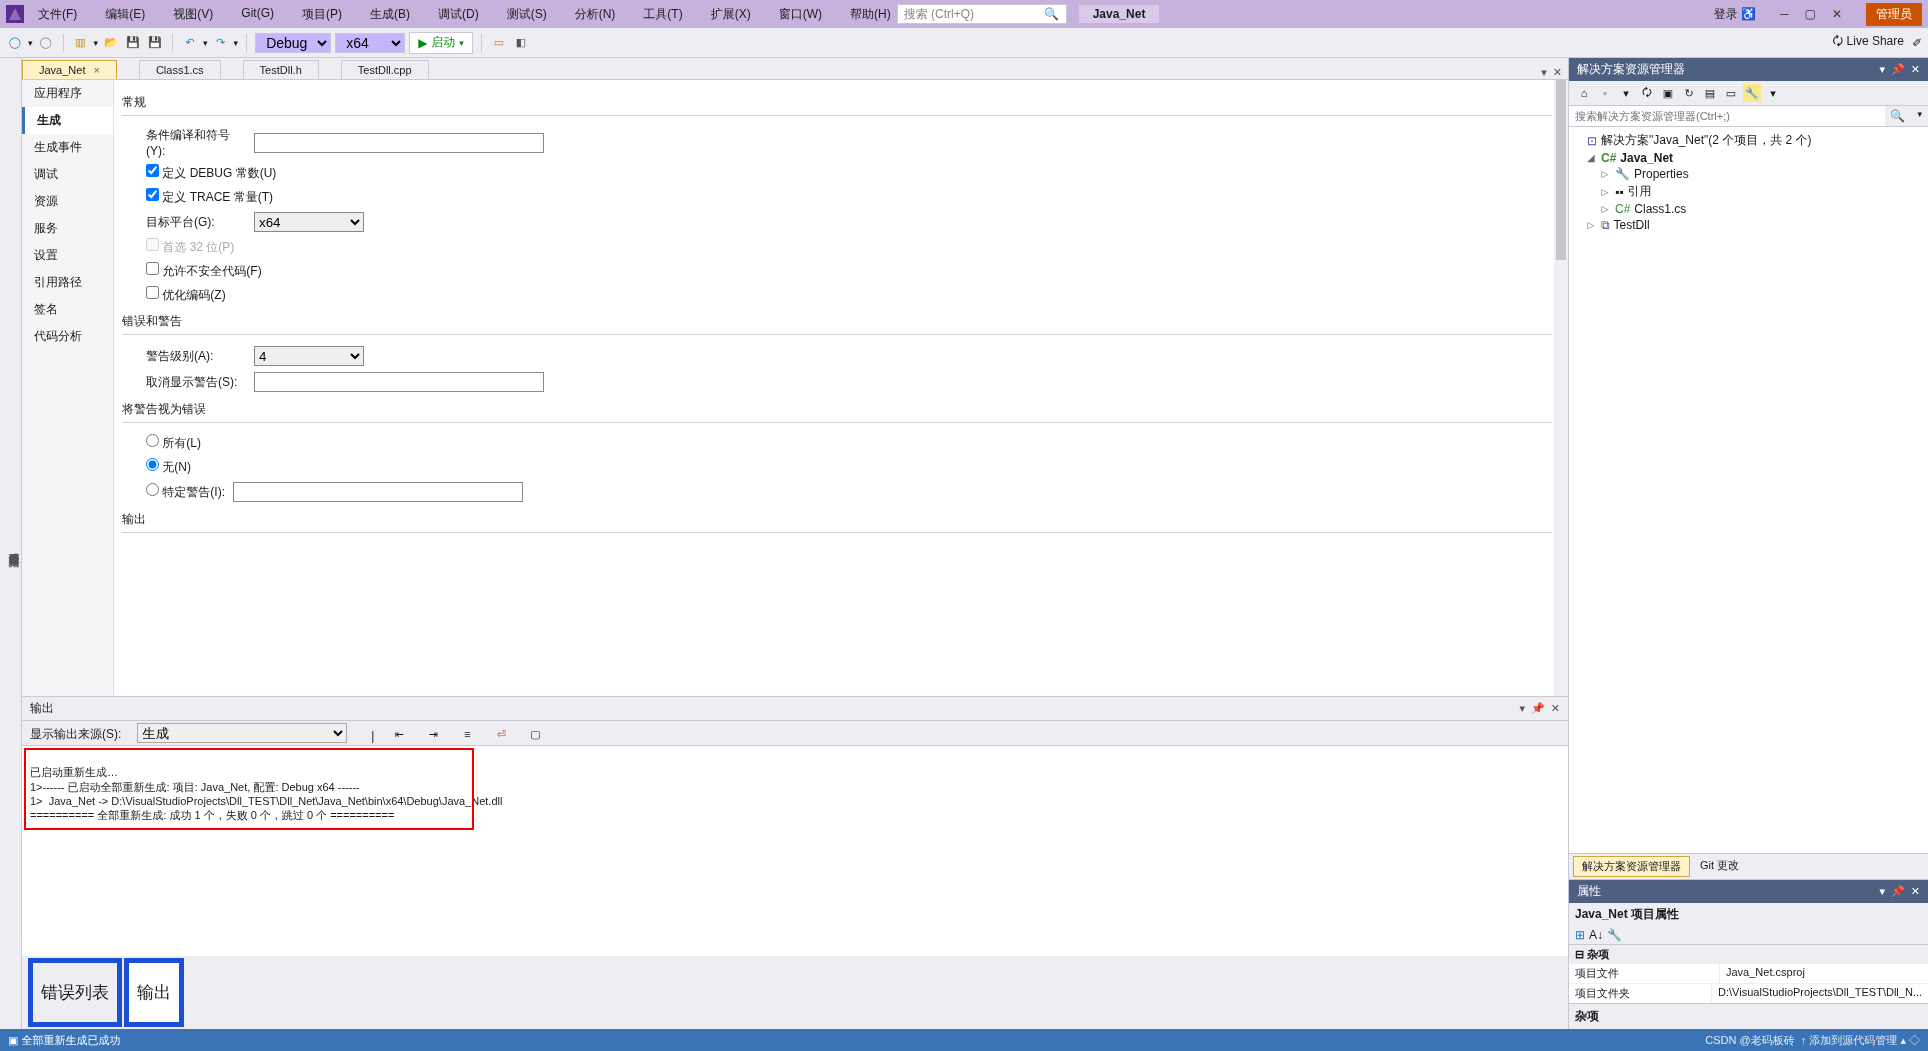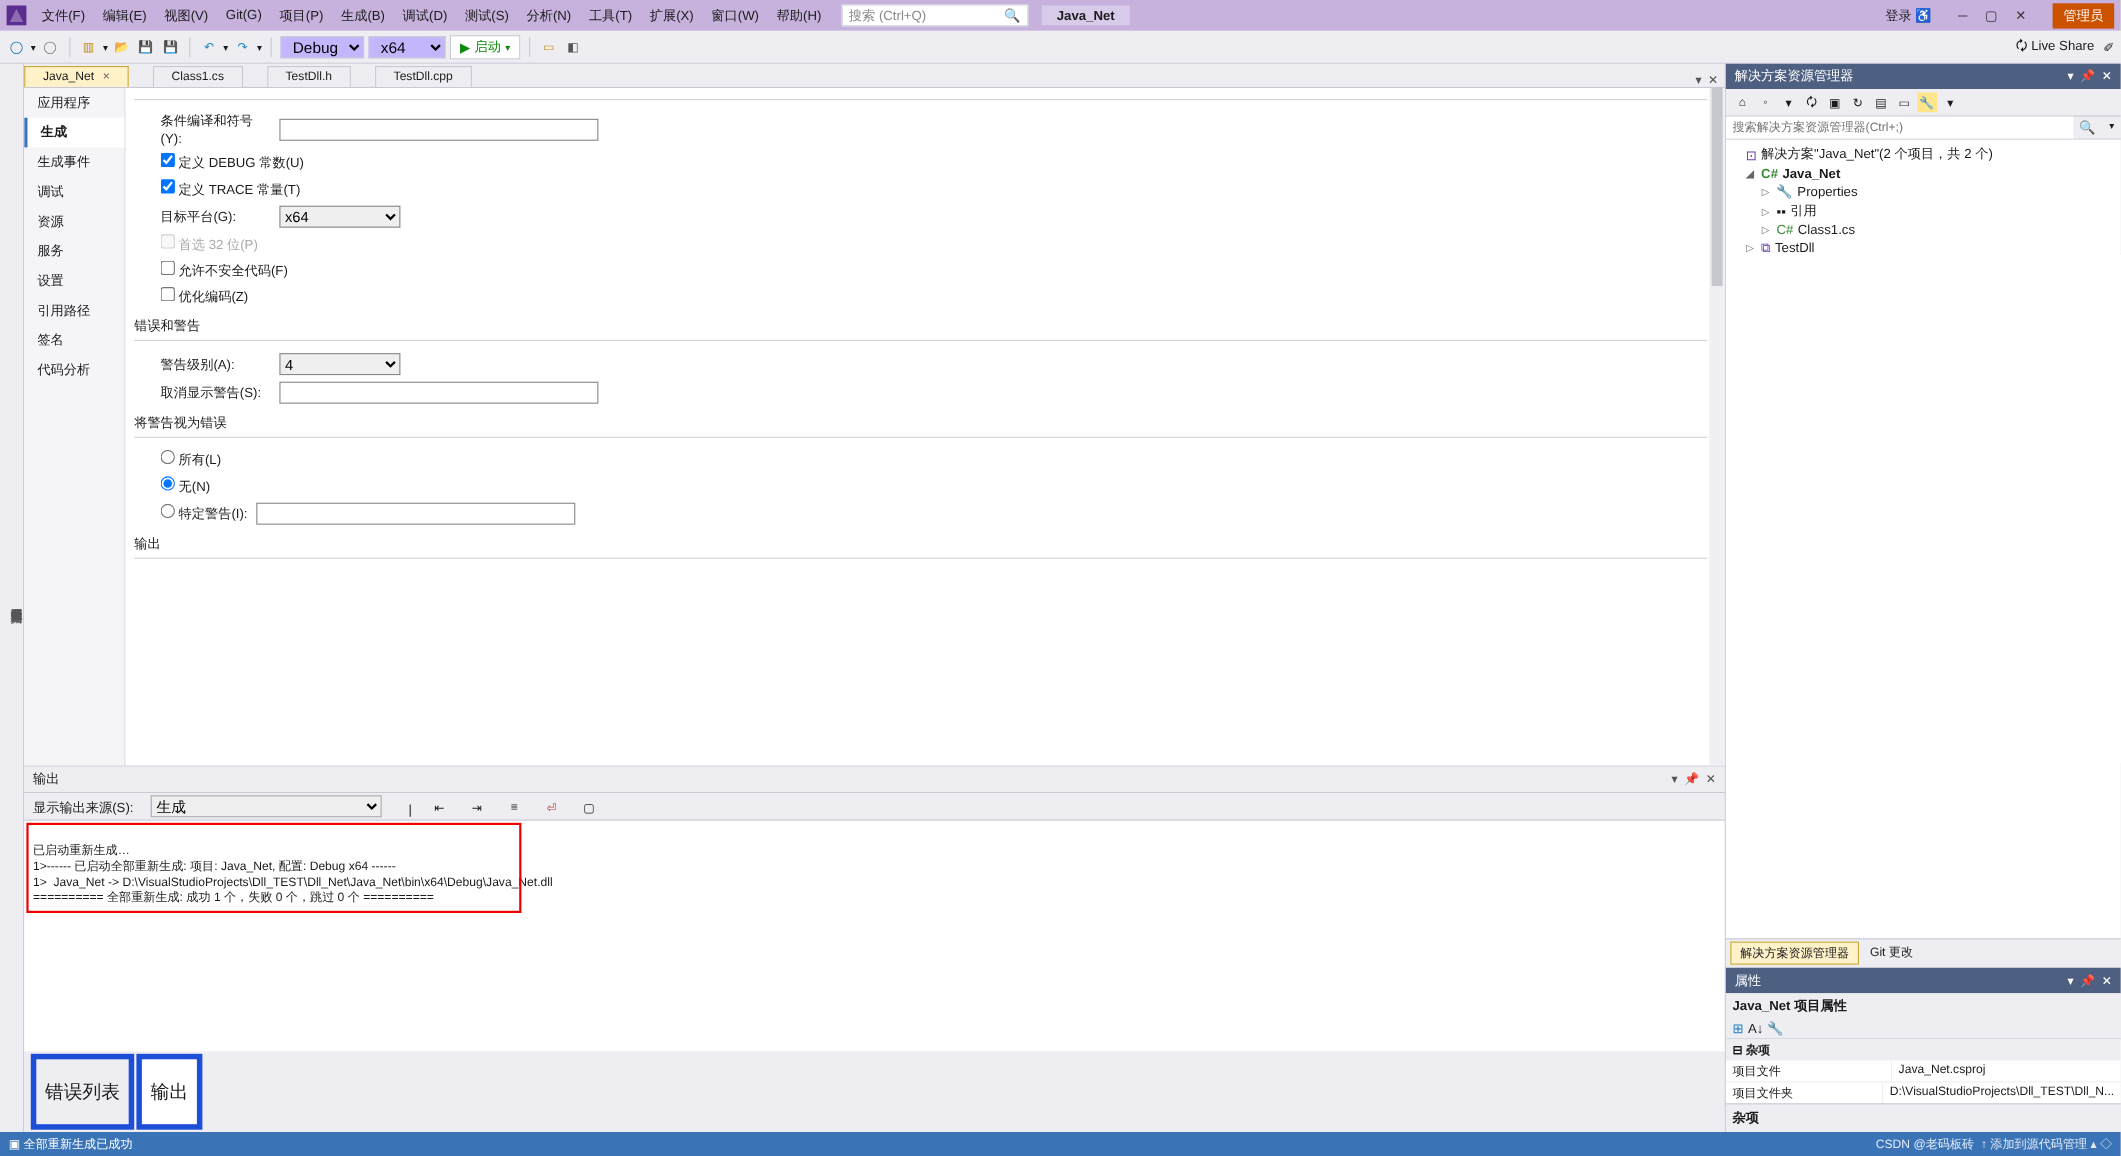--- a/index.html
+++ b/index.html
@@ -1,22 +1,22 @@
 <!DOCTYPE html>
 <html><head>
 <meta charset="utf-8">
 <style>
 * { margin:0; padding:0; box-sizing:border-box; font-family:"Microsoft YaHei",Segoe UI,sans-serif; }
 body { background:#eeeef2; font-size:12px; color:#1b1b1d; overflow:hidden; width:1928px; height:1051px; }
 .titlebar { height:28px; background:#c6b2dc; display:flex; align-items:center; padding:0 6px; }
 .vs-logo { width:18px; height:18px; background:#5b2d91; margin-right:8px; position:relative; }
 .vs-logo:before { content:''; position:absolute; inset:3px; background:#fff; clip-path:polygon(50% 0,100% 100%,0 100%); opacity:.3; }
-.menubar { display:flex; gap:4px; }
+.menubar { display:flex; gap:16px; }
 .menubar span { padding:4px 6px; cursor:default; }
-.search-box { margin-left:12px; width:170px; height:20px; background:#fff; border:1px solid #c9c9d6; display:flex; align-items:center; padding:0 6px; color:#888; }
+.search-box { margin-left:0; width:170px; height:20px; background:#fff; border:1px solid #c9c9d6; display:flex; align-items:center; padding:0 6px; color:#888; }
 .search-box .mg { margin-left:auto; }
 .title-center { margin-left:12px; background:#d8cae9; padding:2px 14px; font-weight:600; }
 .title-right { margin-left:auto; display:flex; align-items:center; gap:14px; }
 .admin-btn { background:#cc5200; color:#fff; padding:3px 10px; }
 .win-btns { display:flex; gap:16px; padding:0 10px; color:#333; }
 
 .toolbar { height:30px; background:#eeeef2; border-bottom:1px solid #c9c9d6; display:flex; align-items:center; padding:0 6px; gap:4px; }
 .tb-ico { width:18px; height:18px; display:inline-flex; align-items:center; justify-content:center; font-size:11px; }
 .tb-sep { width:1px; height:18px; background:#c9c9d6; margin:0 4px; }
 .tb-sel { height:20px; border:1px solid #c9c9d6; background:#c4b5fd; padding:0 6px; font-size:14px; }
@@ -190,20 +190,21 @@
         <div>调试</div>
         <div>资源</div>
         <div>服务</div>
         <div>设置</div>
         <div>引用路径</div>
         <div>签名</div>
         <div>代码分析</div>
       </div>
       <div class="prop-body">
 
+        <div class="section-hdr">常规</div>
         <div class="section-line"></div>
         <div class="form-row">
             <span class="lbl">条件编译和符号(Y):</span>
             <input type="text" style="">
           </div>
         <div class="form-row chk">
             <label><input type="checkbox" checked="" style=""> <span>定义 DEBUG 常数(U)</span></label>
           </div>
         <div class="form-row chk">
             <label><input type="checkbox" checked="" style=""> <span>定义 TRACE 常量(T)</span></label>

